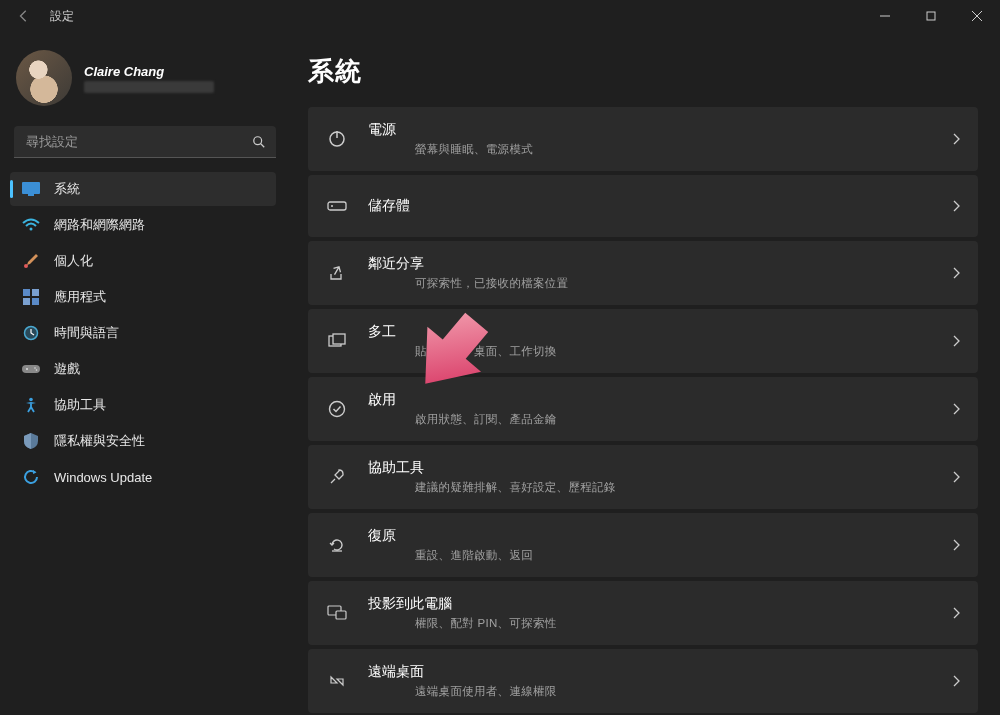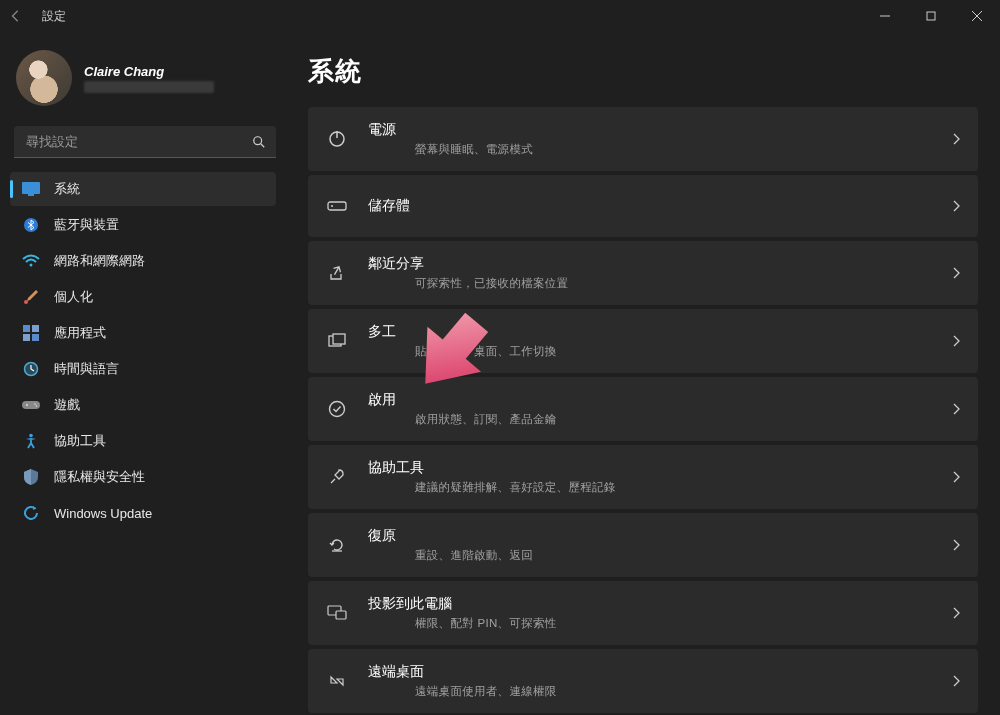--- a/index.html
+++ b/index.html
@@ -11,21 +11,21 @@
     overflow: hidden;
     position: relative;
   }
 
   
   .titlebar {
     height: 32px;
     display: flex;
     align-items: center;
     justify-content: space-between;
-    padding-left: 4px;
+    padding-left: 12px;
     background: #1f1f1f;
   }
   .titlebar-left { display: flex; align-items: center; gap: 14px; }
   .back-btn {
     width: 24px; height: 24px; display: flex; align-items: center; justify-content: center;
     color: #888; font-size: 12px;
   }
   .title-text { font-size: 12px; color: #d0d0d0; }
   .titlebar-right { display: flex; }
   .win-btn {
@@ -216,29 +216,20 @@
 
     <ul class="nav">
       <li class="nav-item active">
         <span class="nav-icon">
             <svg width="18" height="14" viewBox="0 0 18 14">
               <rect x="0" y="0" width="18" height="12" rx="1" fill="#3b8fd6"></rect>
               <rect x="6" y="12" width="6" height="2" fill="#3b8fd6"></rect>
             </svg>
           </span>
         <span>系統</span>
-      </li>
-      <li class="nav-item">
-        <span class="nav-icon">
-            <svg width="16" height="16" viewBox="0 0 16 16">
-              <circle cx="8" cy="8" r="7" fill="#2e7cd6"></circle>
-              <path d="M8 3 L11 5.5 L8 8 L11 10.5 L8 13 L8 3 M5 5.5 L8 8 M5 10.5 L8 8" stroke="#fff" stroke-width="1" fill="none"></path>
-            </svg>
-          </span>
-        <span>藍牙與裝置</span>
       </li>
       <li class="nav-item">
         <span class="nav-icon">
             <svg width="18" height="14" viewBox="0 0 18 14">
               <path d="M1 5 Q9 -2 17 5" stroke="#3bb4e0" stroke-width="2" fill="none"></path>
               <path d="M4 8 Q9 3 14 8" stroke="#3bb4e0" stroke-width="2" fill="none"></path>
               <circle cx="9" cy="11" r="1.5" fill="#3bb4e0"></circle>
             </svg>
           </span>
         <span>網路和網際網路</span>

